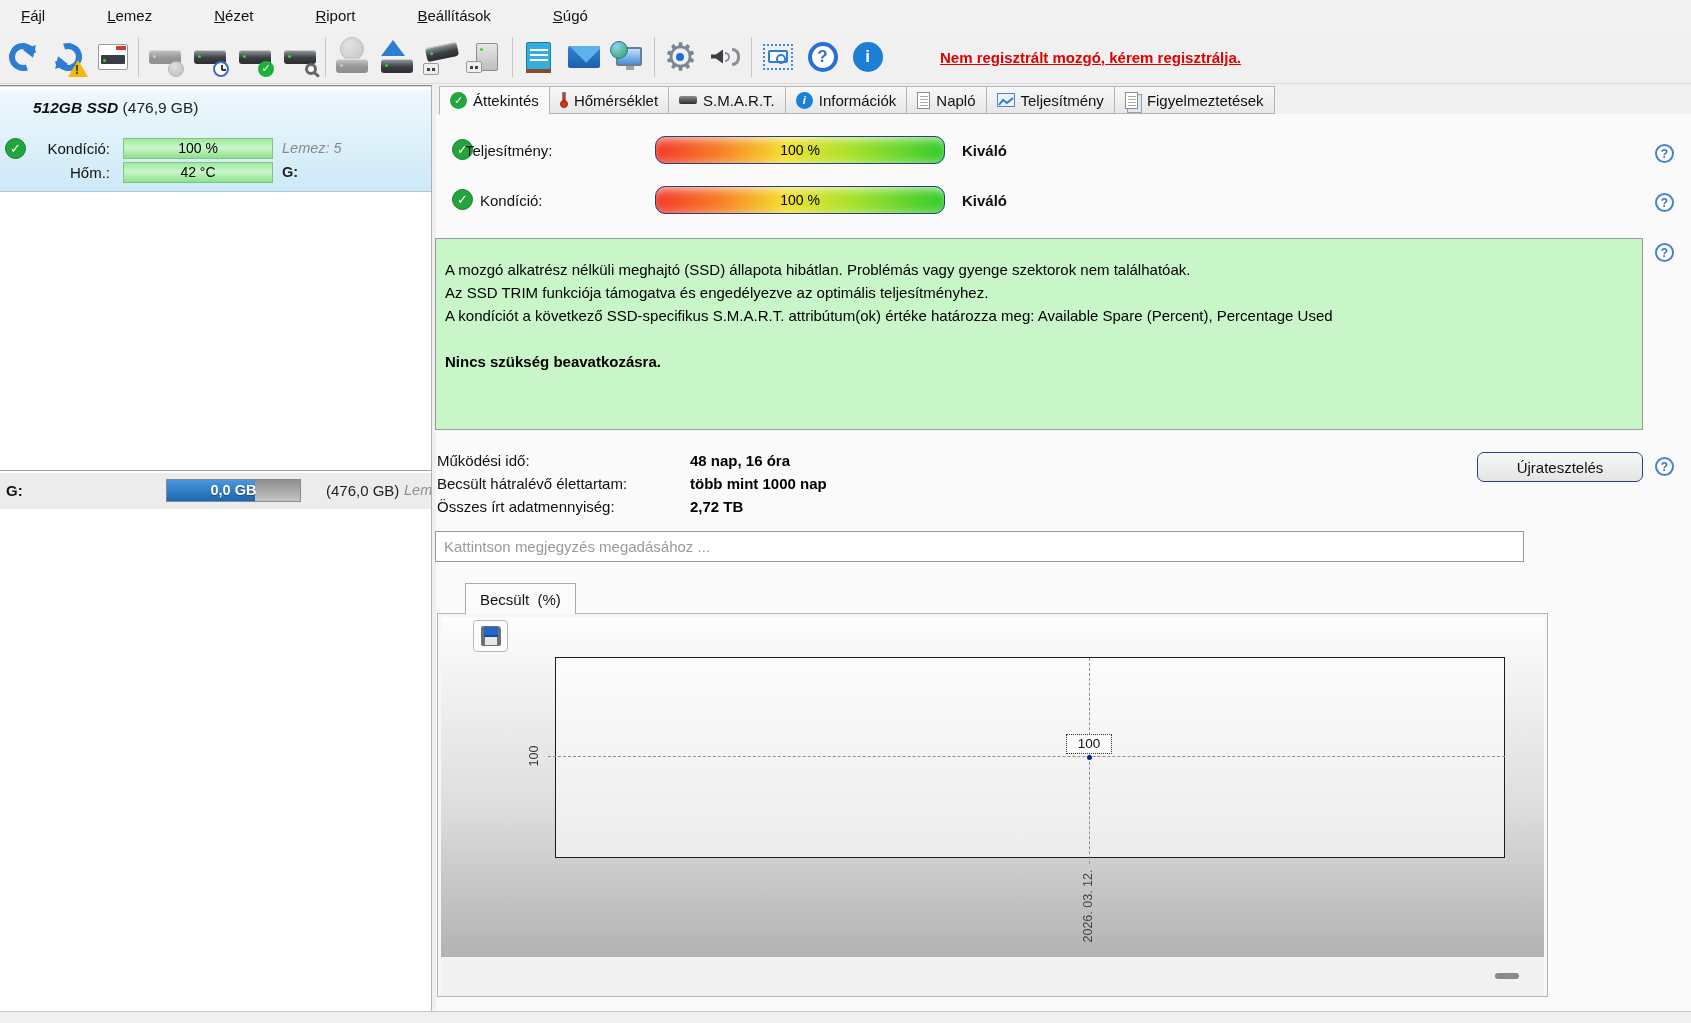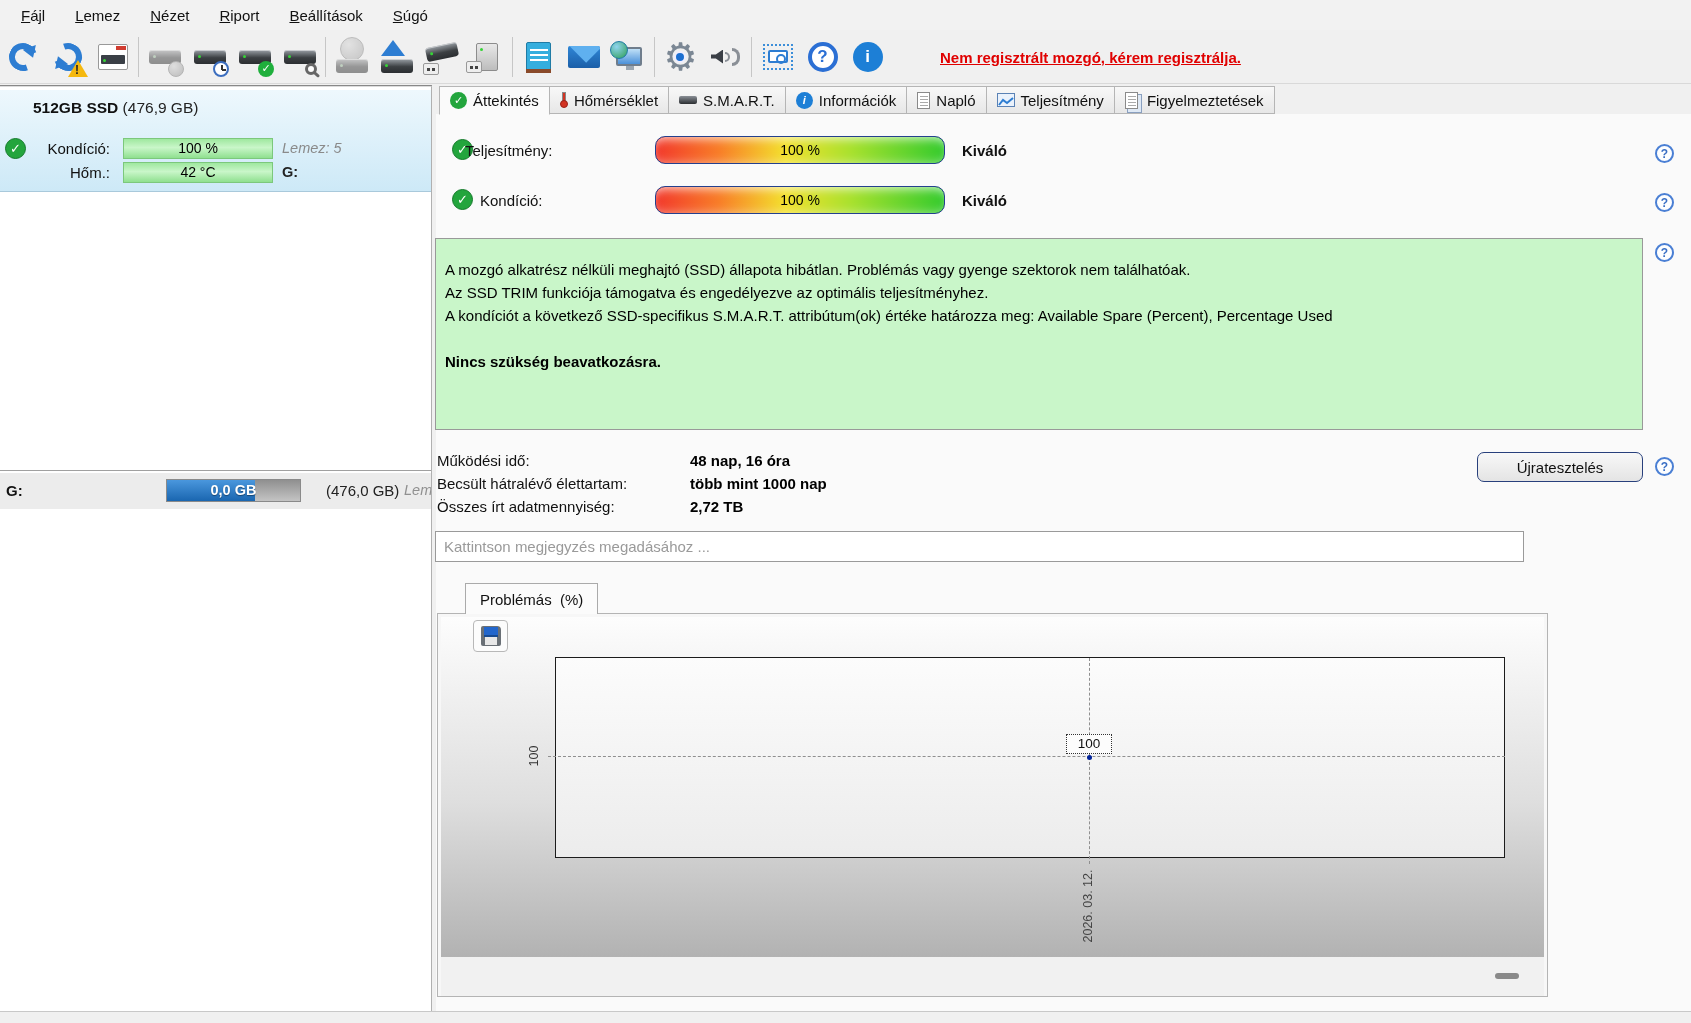--- a/index.html
+++ b/index.html
@@ -1,21 +1,21 @@
 <!DOCTYPE html>
 <html><head>
 <meta charset="utf-8">
 <style>
   * { margin:0; padding:0; box-sizing:border-box; }
   html,body { width:1691px; height:1023px; overflow:hidden; }
   body { font-family:"Liberation Sans","DejaVu Sans",sans-serif; background:#f0f0f0; color:#111; }
   #app { position:relative; width:1691px; height:1023px; background:#f0f0f0; }
 
   
-  .menubar { position:absolute; left:0; top:0; width:1691px; height:30px; background:#f2f2f2; display:flex; align-items:center; padding-left:6px; }
+  .menubar { position:absolute; left:0; top:0; width:1691px; height:30px; background:#f2f2f2; display:flex; align-items:center; padding-left:6px;gap:32px; }
   .menu-item { font-size:15px; padding:4px 15px; color:#111; cursor:default; }
   .menu-item span.u { text-decoration:underline; }
 
   
   .toolbar { position:absolute; left:0; top:30px; width:1691px; height:54px; background:#f0f0f0; border-bottom:1px solid #d9d9d9; display:flex; align-items:center; }
   .tb-group { display:flex; align-items:center; height:100%; }
   .tb-sep { width:1px; height:40px; background:#c6c6c6; margin:0 3px; }
   .tb-btn { width:45px; height:48px; display:flex; align-items:center; justify-content:center; position:relative; }
   .dim { opacity:.5; filter:grayscale(.8); }
 
@@ -66,21 +66,21 @@
   .cam-body:after { content:""; position:absolute; left:6px; top:2px; width:6px; height:6px; border:2px solid #2d7dd2; border-radius:50%; }
   .help-circle { width:30px; height:30px; border-radius:50%; border:4px solid #2b6fd4; background:#fff; color:#2b6fd4; font-weight:bold; font-size:17px; display:flex; align-items:center; justify-content:center; }
   .info-circle { width:30px; height:30px; border-radius:50%; background:#1d7fd6; color:#fff; font-weight:bold; font-size:17px; display:flex; align-items:center; justify-content:center; }
 
   .reg-notice { position:absolute; left:940px; top:0; height:54px; display:flex; align-items:center; font-size:15px; font-weight:bold; color:#e00000; text-decoration:underline; }
 
   
   .sidebar { position:absolute; left:0; top:85px; width:432px; height:926px; background:#fff; border-top:2px groove #dcdcdc; border-right:1px solid #b0b0b0; }
   .disk-panel { position:absolute; left:0; top:3px; width:431px; height:102px; background:linear-gradient(#eef8fd,#cde9f7); border-bottom:1px solid #a9c9db; }
   .disk-title { position:absolute; left:33px; top:9px; font-size:15.5px; }
-  .disk-title b { font-weight:bold; }
+  .disk-title b { font-weight:bold;font-style:italic; }
   .disk-title span { font-weight:normal; color:#222; }
   .ok-circle { width:21px; height:21px; border-radius:50%; background:#23a53d; border:1px solid #157a2b; color:#fff; font-size:13px; font-weight:bold; display:flex; align-items:center; justify-content:center; }
   .sb-check1 { position:absolute; left:5px; top:48px; }
   .sb-label { position:absolute; left:30px; width:80px; text-align:right; font-size:15px; color:#111; }
   .green-bar { position:absolute; left:123px; width:150px; height:21px; background:linear-gradient(#9fe89f,#c9f6c9 45%,#8fe08f); border:1px solid #7cc87c; text-align:center; font-size:14px; line-height:19px; color:#000; }
   .sb-extra { position:absolute; left:282px; font-size:14.5px; }
 
   .sb-divider { position:absolute; left:0; top:383px; width:431px; height:2px; border-top:1px solid #a0a0a0; border-bottom:1px solid #fff; }
   .part-row { position:absolute; left:0; top:386px; width:431px; height:36px; background:#ececec; }
   .part-drive { position:absolute; left:6px; top:9px; font-size:15px; font-weight:bold; }
@@ -370,21 +370,21 @@
   <div class="stat-label" style="top:475px">Becsült hátralévő élettartam:</div>
   <div class="stat-value" style="top:475px">több mint 1000 nap</div>
   <div class="stat-label" style="top:498px">Összes írt adatmennyiség:</div>
   <div class="stat-value" style="top:498px">2,72 TB</div>
 
   <button class="retest-btn">Újratesztelés</button>
   <div class="help-sm" style="left:1655px;top:457px">?</div>
 
   <input class="comment-input" type="text" placeholder="Kattintson megjegyzés megadásához ..." style="">
 
-  <div class="chart-tab">Problémás  (%)</div>
+  <div class="chart-tab">Becsült  (%)</div>
   <div class="chart-panel"></div>
   <div class="chart-canvas"></div>
   <div class="save-btn">
       <div class="floppy"></div>
     </div>
   <div class="plot"></div>
   <div class="grid-h"></div>
   <div class="grid-v"></div>
   <div class="ytick-label">100</div>
   <div class="point-label">100</div>

